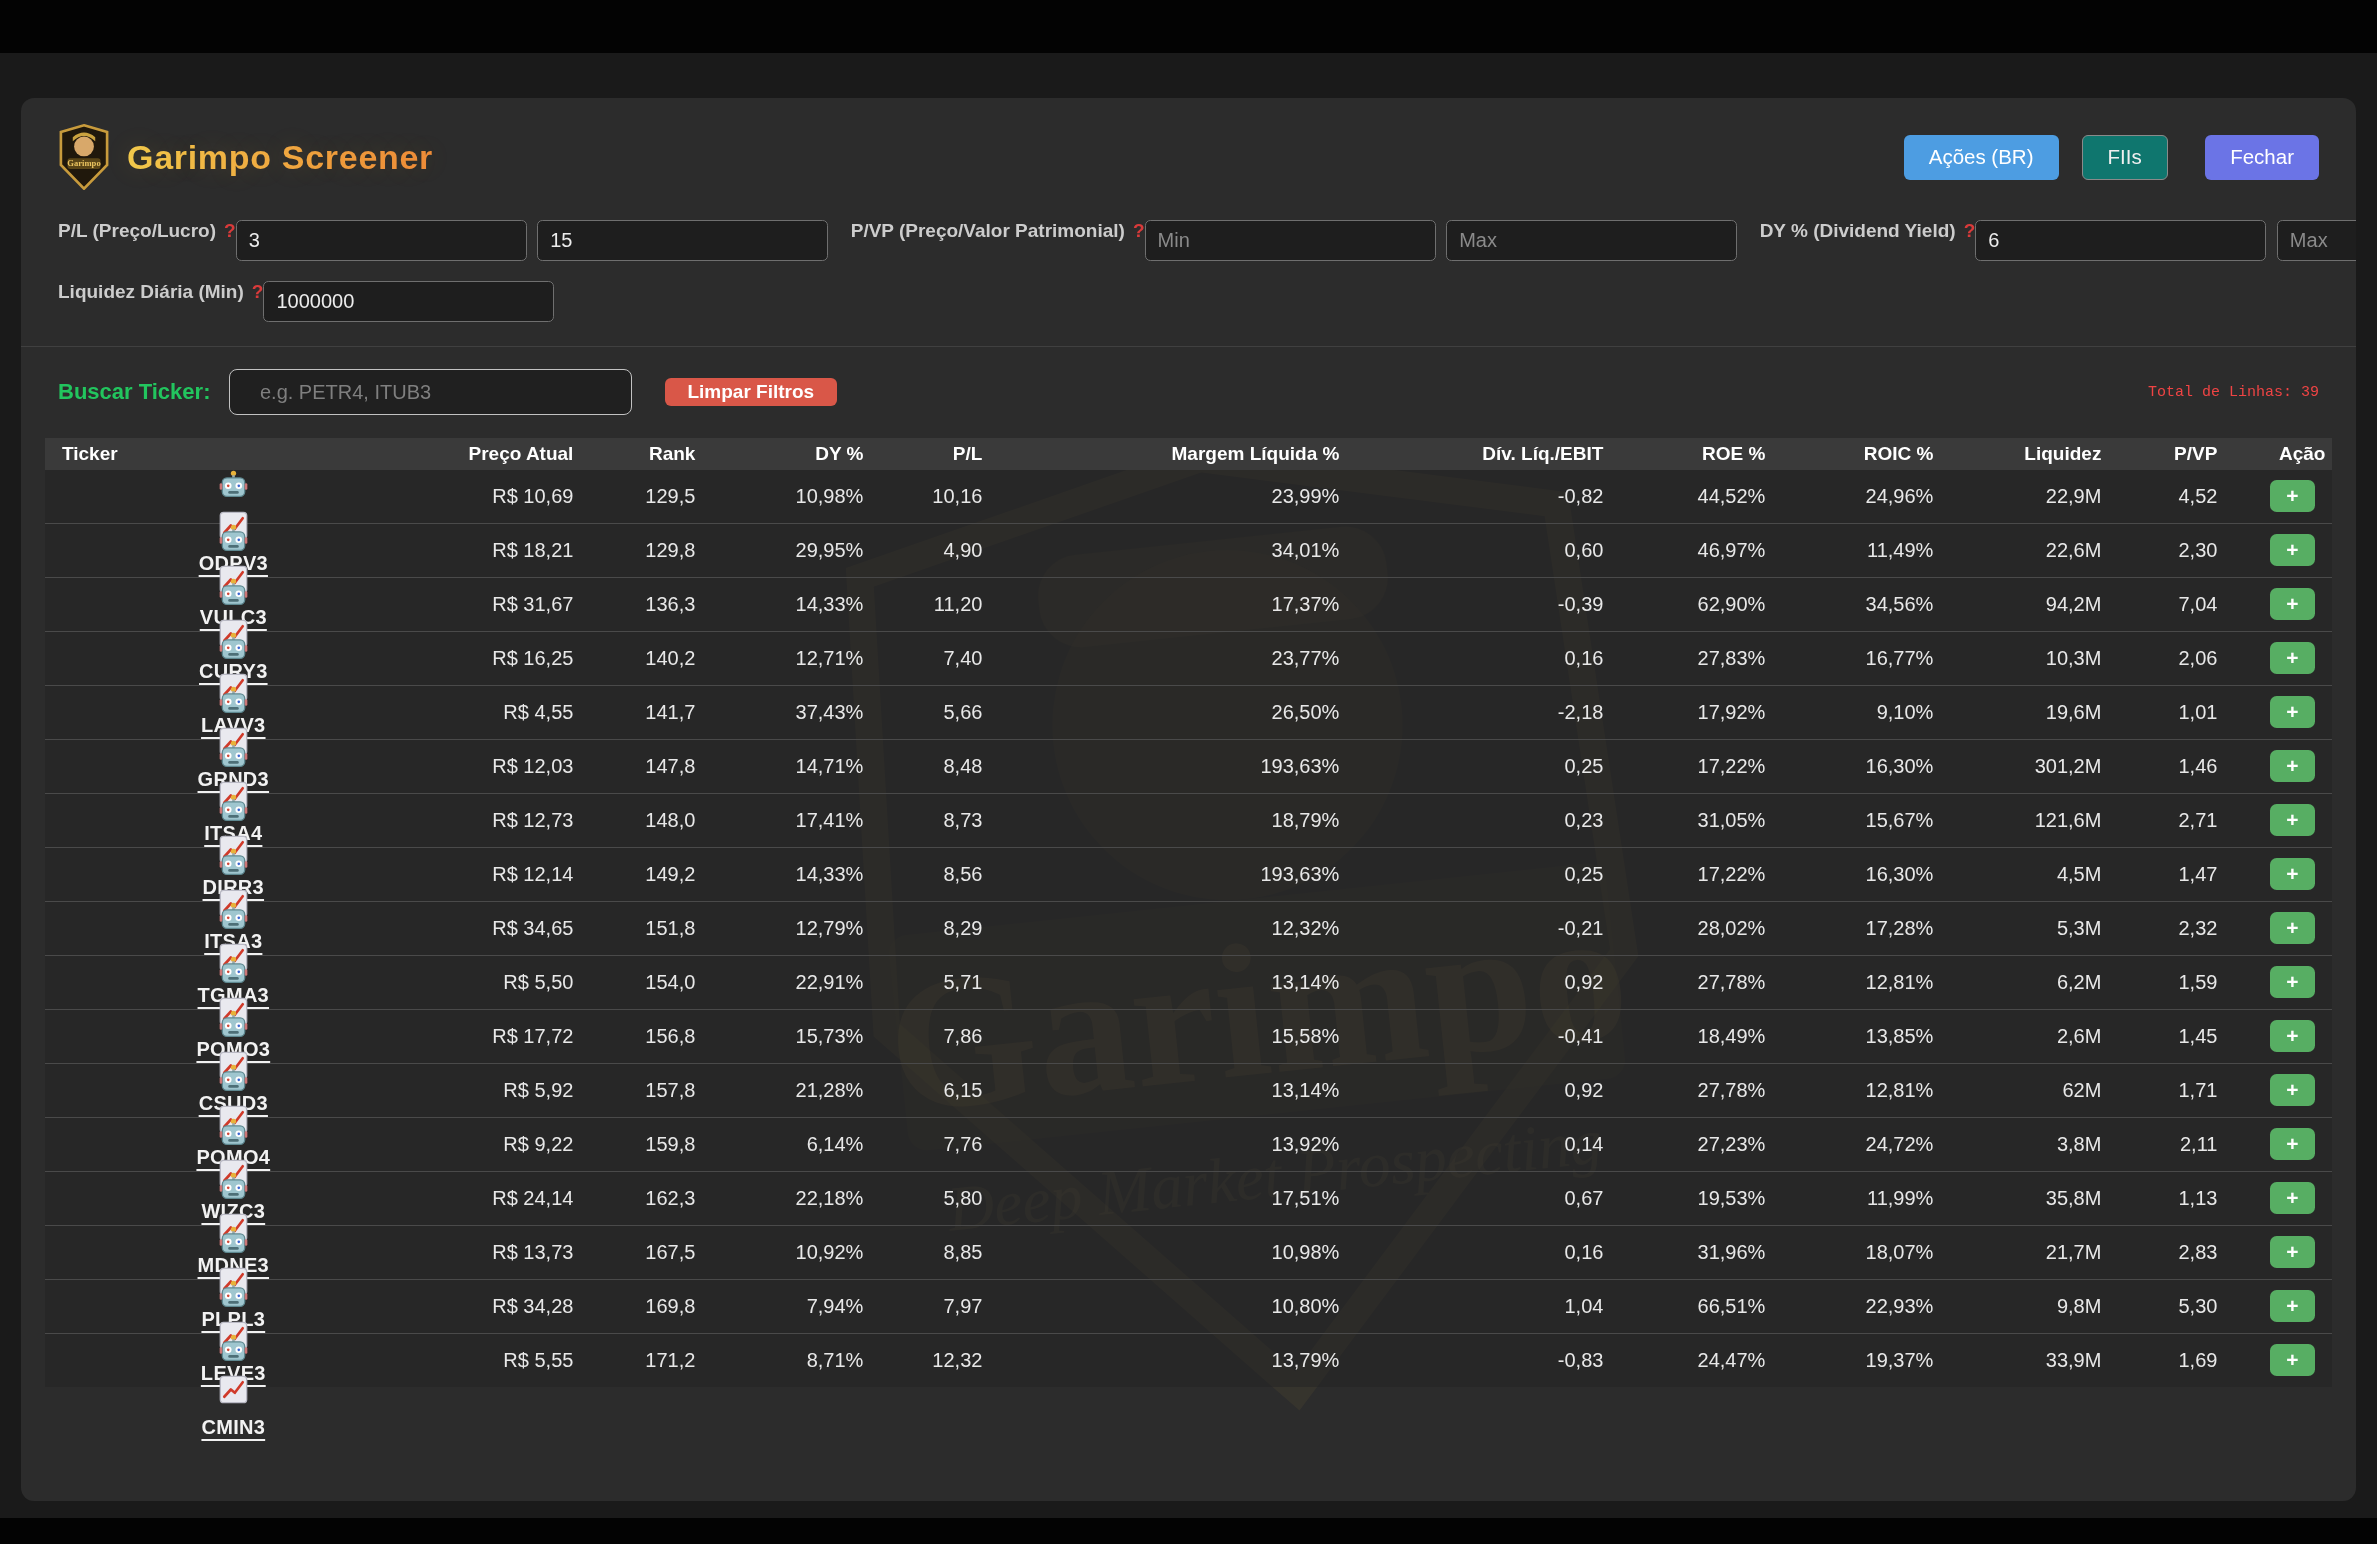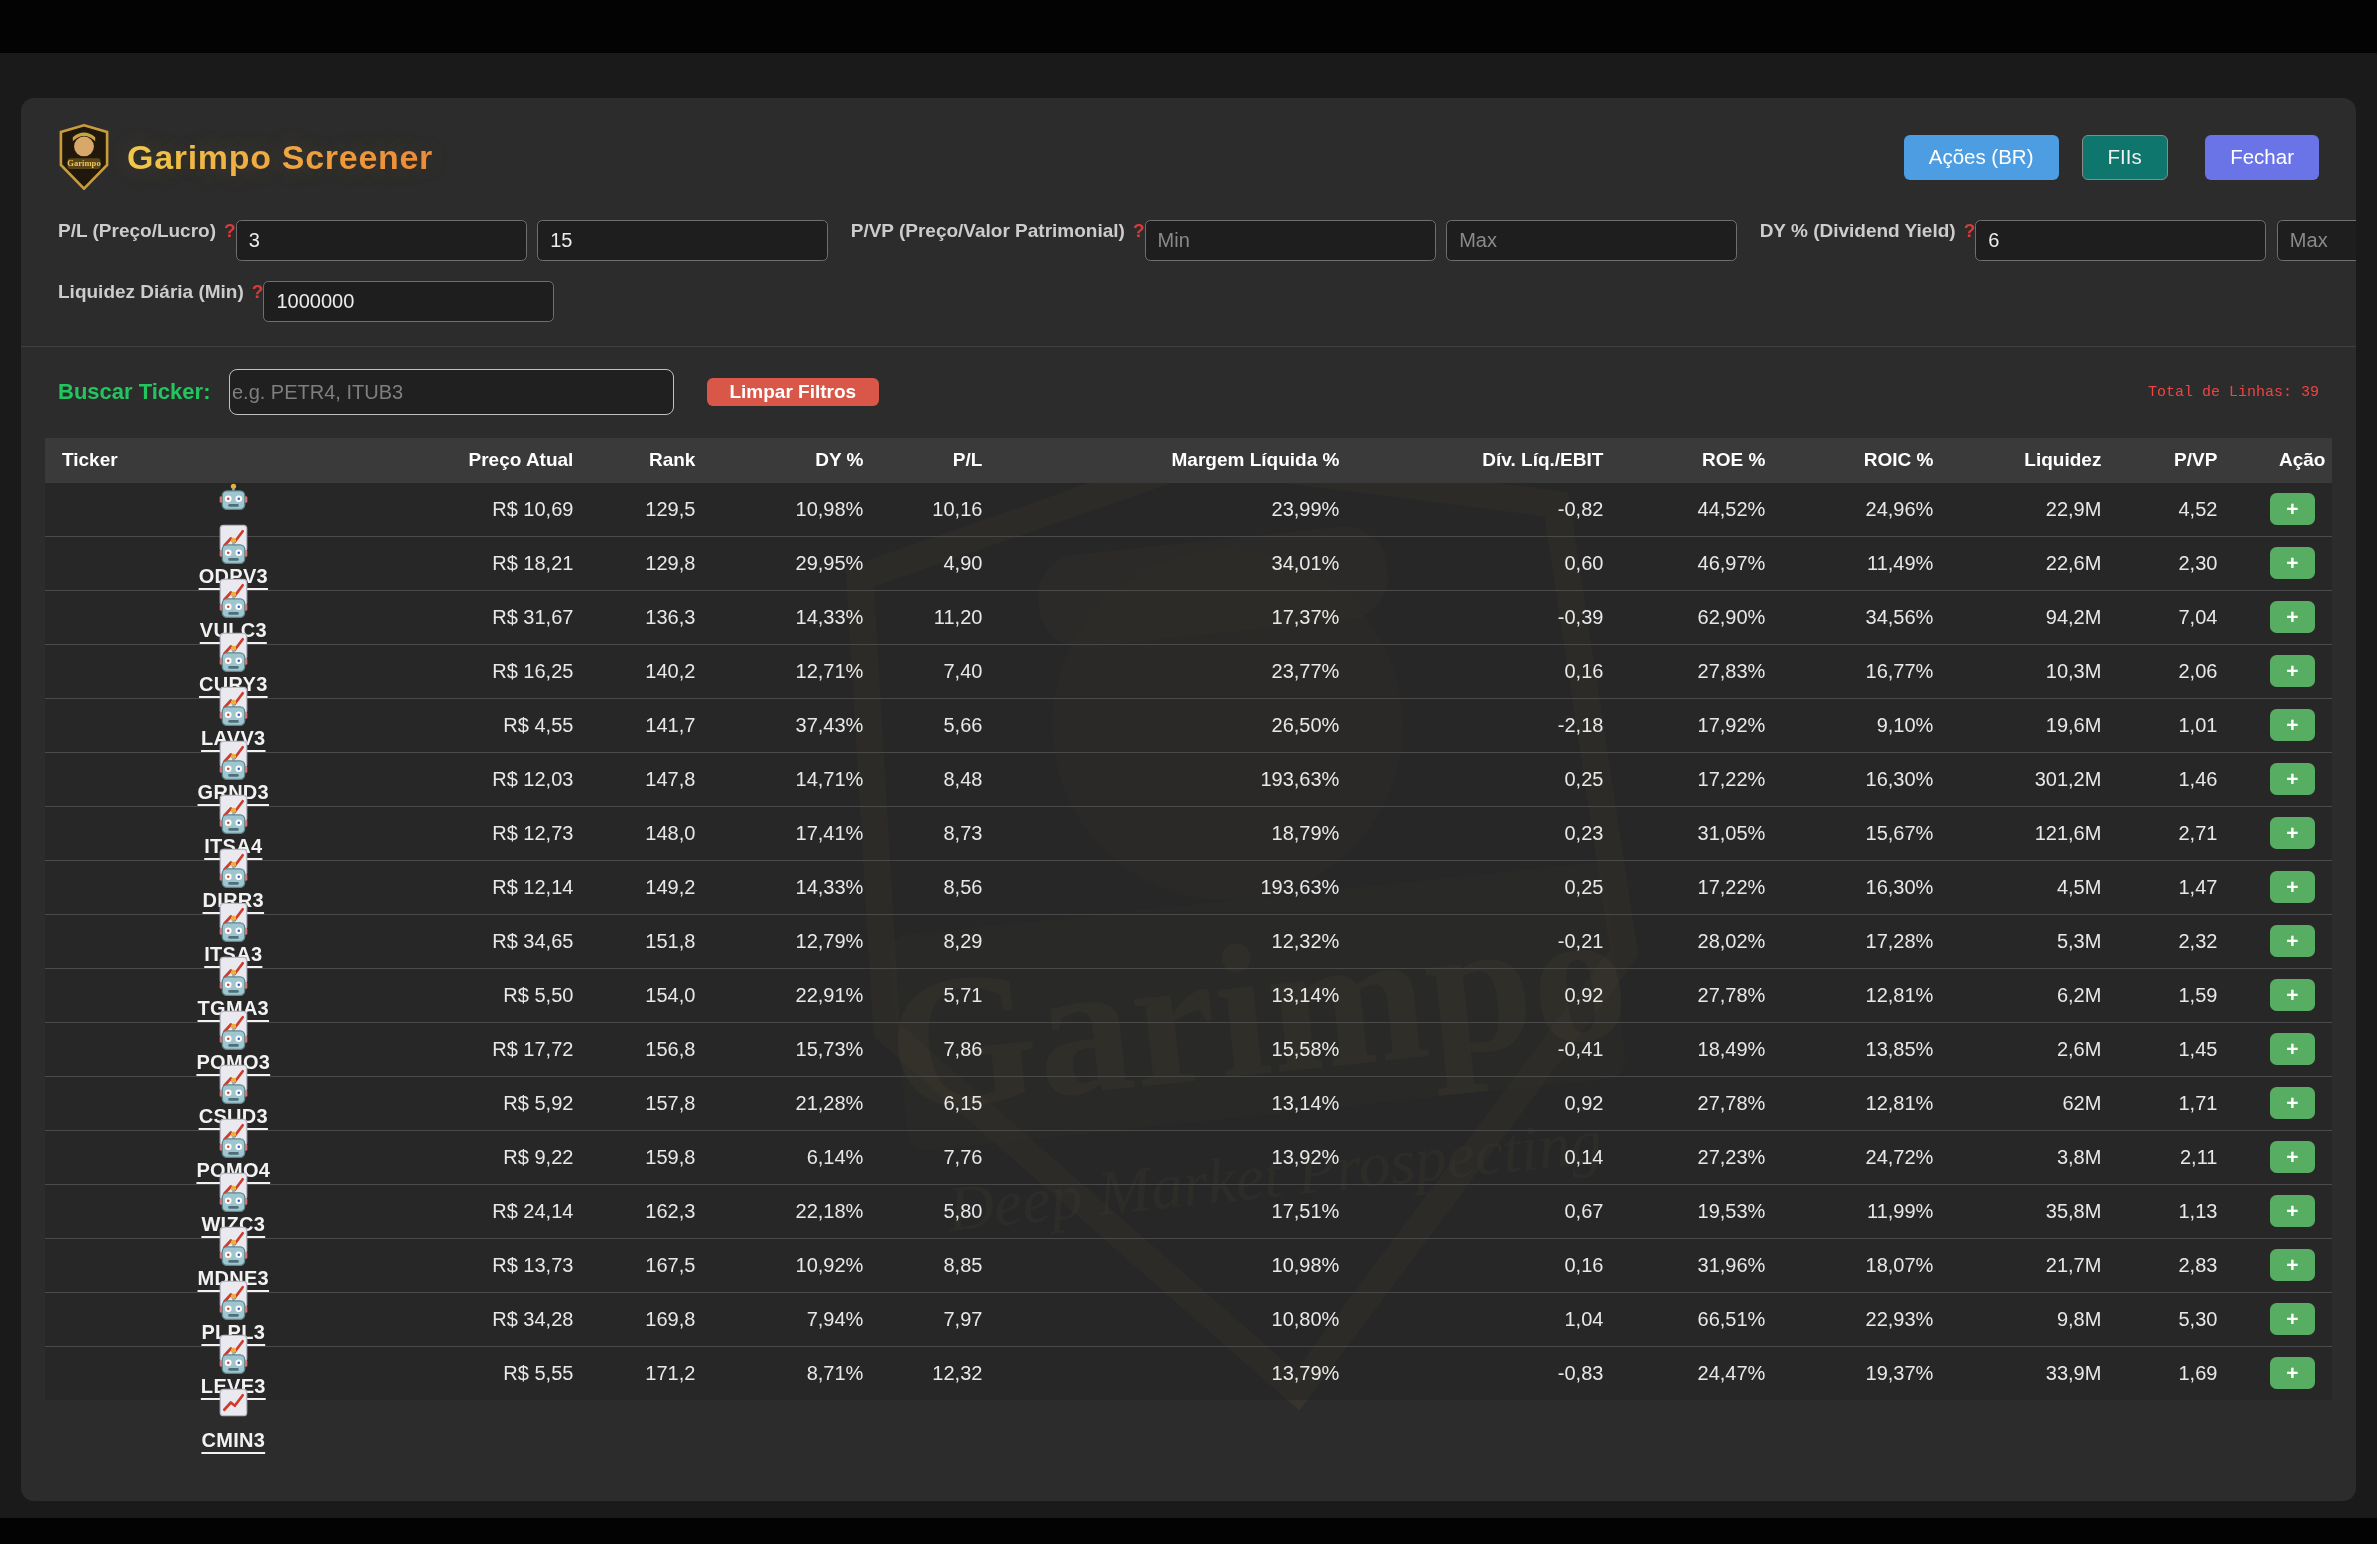--- a/index.html
+++ b/index.html
@@ -34,37 +34,37 @@
   .help { color:#d93a3a; font-weight:bold; margin-left:8px; cursor:help; }
   .inputs { display:flex; gap:10.6px; }
   .f-input { flex:1 1 0; min-width:0; height:41px; background:#1e1e1e; border:1.3px solid #6f6f6f;
              border-radius:5.3px; color:#ececec; font-size:20px; padding:0 12px; font-family:inherit; }
   .f-input::placeholder { color:#8a8a8a; }
   .row2 { margin-top:20px; width:360px; }
 
   
   .search-row { display:flex; align-items:center; padding:22.5px 37px; position:relative; z-index:2; }
   .search-label { font-size:22px; font-weight:bold; color:#22c55e; }
-  .search-input { width:445px; height:46px; margin-left:18.5px; background:rgba(30,30,30,.85);
+  .search-input { width:403px; height:46px; margin-left:18.5px; background:rgba(30,30,30,.85);
                   border:1.3px solid #c2c2c2; border-radius:8px; color:#ececec; font-size:20px;
-                  padding:0 2px; font-family:inherit; }
+                  padding:0 30px; font-family:inherit; }
   .search-input::placeholder { color:#7f7f7f; }
   .btn-limpar { margin-left:33px; background:#d95748; height:28px; padding:0 22.5px;
                 font-size:19px; font-weight:bold; }
   .total-lines { margin-left:auto; font-size:15px; color:#ef4444;font-family:Liberation Mono, monospace; }
 
   
   .watermark { position:absolute; left:713px; top:317px; width:1030px; height:1030px;
                z-index:1; pointer-events:none; opacity:.5; }
 
   
   .table-wrap { position:relative; z-index:2; margin:0 24px; }
   table { width:100%; border-collapse:collapse; table-layout:fixed; }
   thead th { background:#3a3a3a; color:#ffffff; font-size:19px; font-weight:bold;
-             height:45px; padding:0 6.6px; white-space:nowrap; }
+             height:32px; padding:0 6.6px; white-space:nowrap; }
   th.left  { text-align:left; padding-left:17px; }
   th.right { text-align:right; }
   tbody td { height:53px; font-size:20px; color:#e8e8e8; padding:0 6.6px;
              background:rgba(37,37,37,.55); border-top:0.7px solid #4a4a4a; white-space:nowrap; }
   tbody tr:first-child td { border-top:none; }
   td.left { text-align:left; padding-left:13.2px; }
   td.right{ text-align:right; }
   .ticker-cell { display:flex; align-items:center; gap:12px; height:53px;flex-direction:column; }
   .mini-icon { width:29px; height:29px; flex:0 0 auto; }
   .ticker-link { color:#f2f2f2; font-weight:bold; text-decoration:underline;

